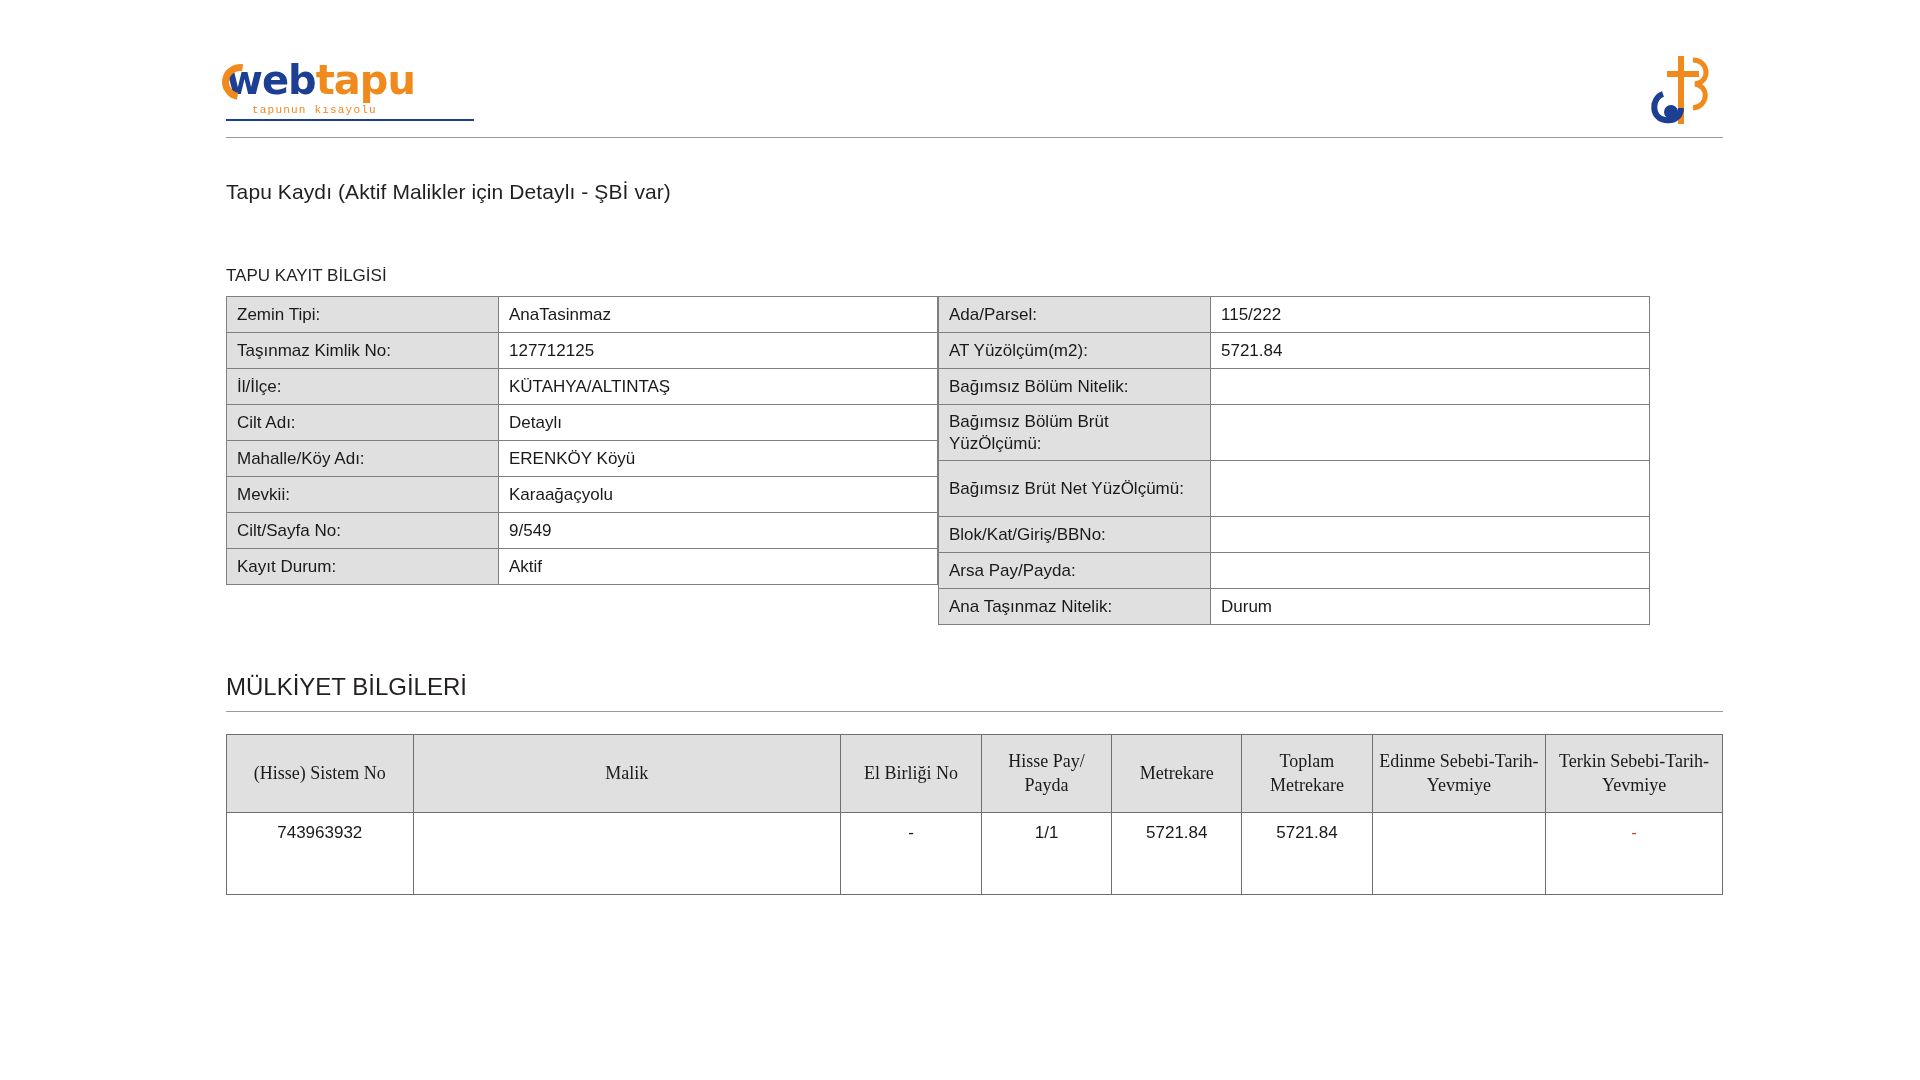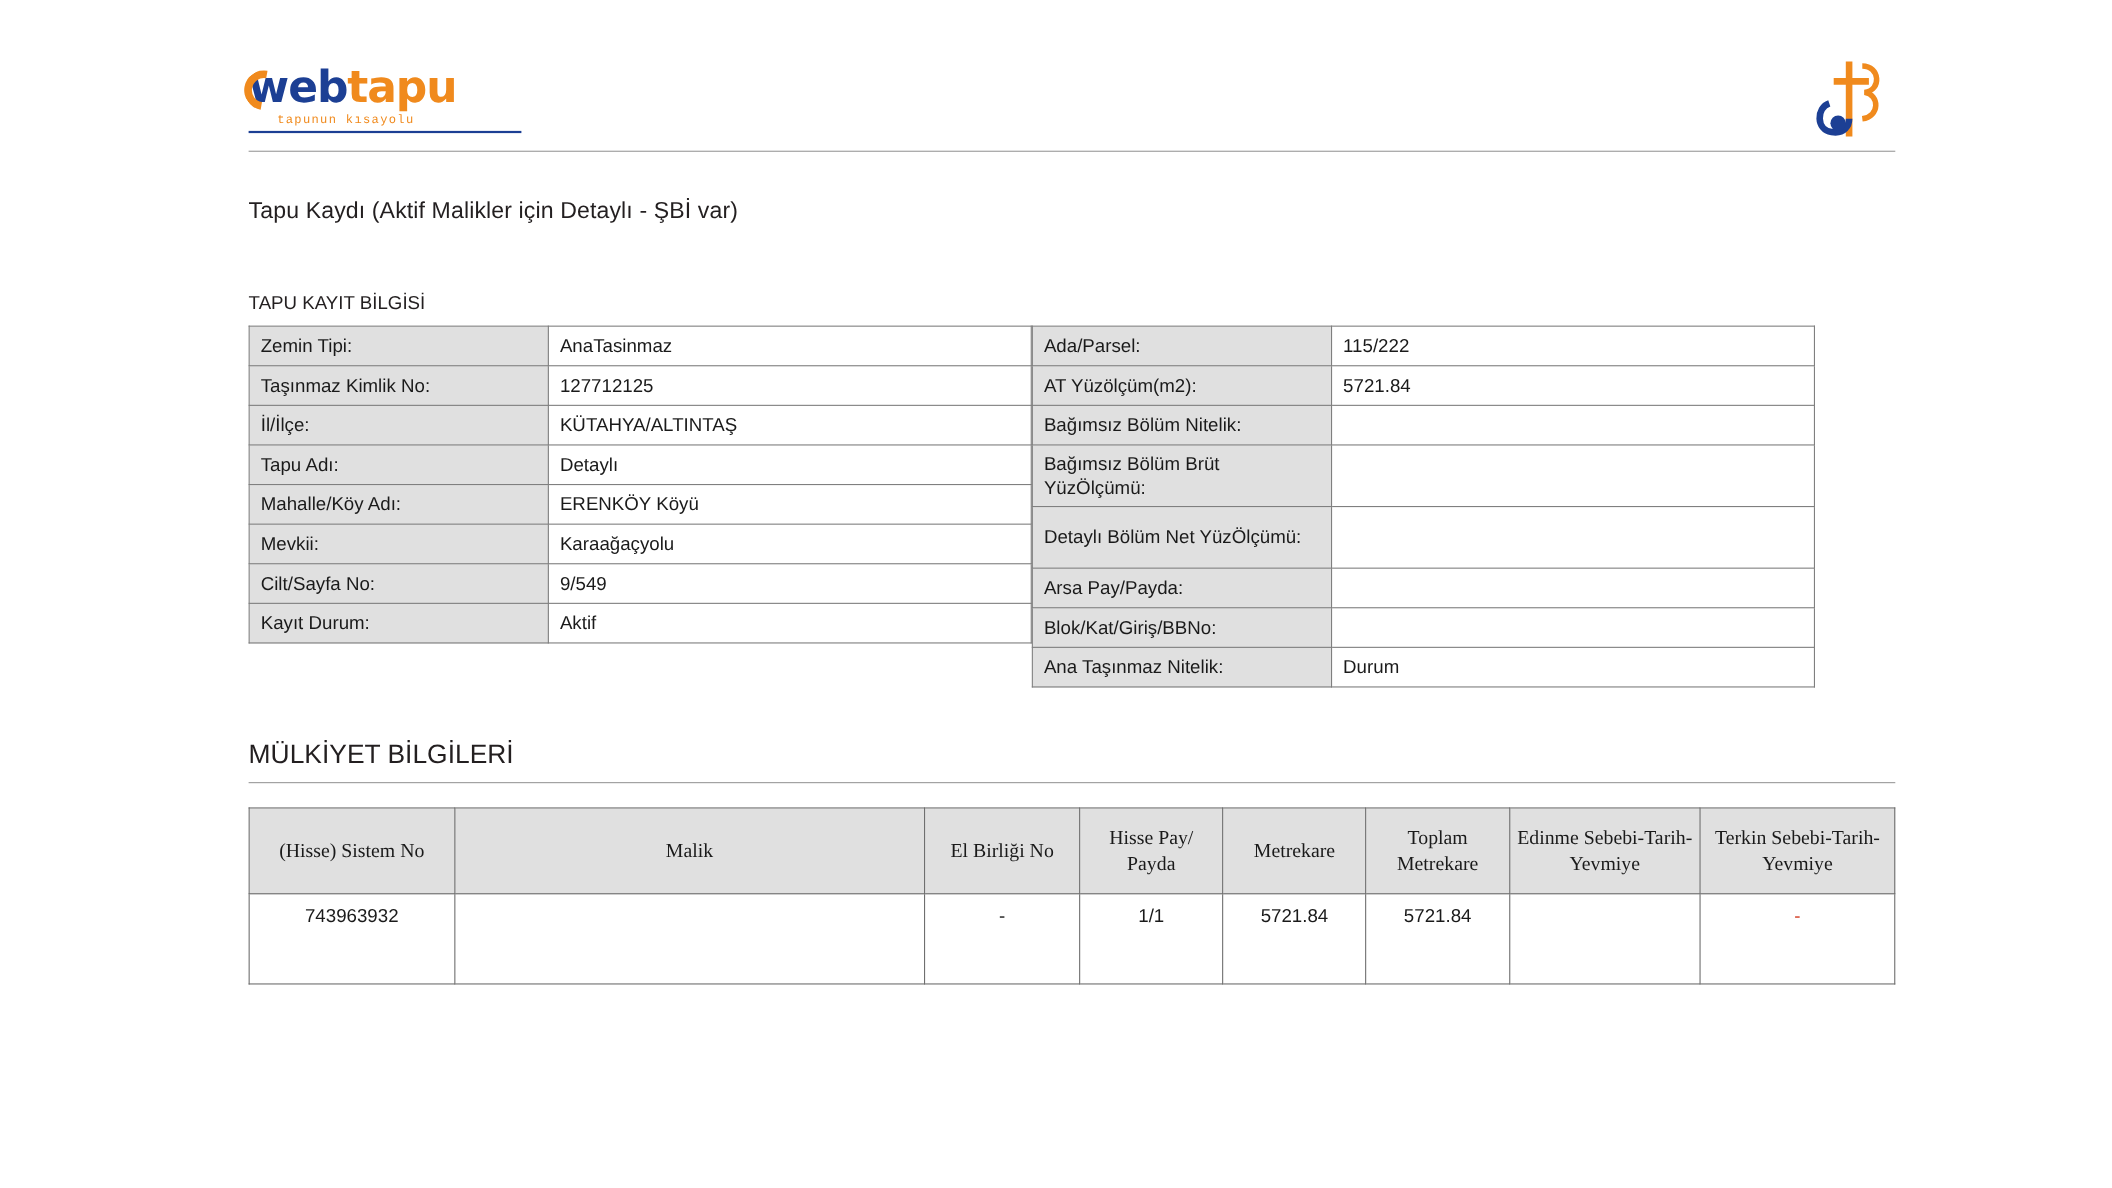--- a/index.html
+++ b/index.html
@@ -215,21 +215,21 @@
           </tr>
           <tr>
             <td class="k">Taşınmaz Kimlik No:</td>
             <td class="v">127712125</td>
           </tr>
           <tr>
             <td class="k">İl/İlçe:</td>
             <td class="v">KÜTAHYA/ALTINTAŞ</td>
           </tr>
           <tr>
-            <td class="k">Tapu Adı:</td>
+            <td class="k">Cilt Adı:</td>
             <td class="v">Detaylı</td>
           </tr>
           <tr>
             <td class="k">Mahalle/Köy Adı:</td>
             <td class="v">ERENKÖY Köyü</td>
           </tr>
           <tr>
             <td class="k">Mevkii:</td>
             <td class="v">Karaağaçyolu</td>
           </tr>
@@ -256,29 +256,29 @@
           </tr>
           <tr>
             <td class="k">Bağımsız Bölüm Nitelik:</td>
             <td class="v"></td>
           </tr>
           <tr>
             <td class="k tall">Bağımsız Bölüm Brüt YüzÖlçümü:</td>
             <td class="v tall"></td>
           </tr>
           <tr>
-            <td class="k tall">Detaylı Bölüm Net YüzÖlçümü:</td>
+            <td class="k tall">Bağımsız Brüt Net YüzÖlçümü:</td>
             <td class="v tall"></td>
           </tr>
           <tr>
+            <td class="k">Blok/Kat/Giriş/BBNo:</td>
+            <td class="v"></td>
+          </tr>
+          <tr>
             <td class="k">Arsa Pay/Payda:</td>
-            <td class="v"></td>
-          </tr>
-          <tr>
-            <td class="k">Blok/Kat/Giriş/BBNo:</td>
             <td class="v"></td>
           </tr>
           <tr>
             <td class="k">Ana Taşınmaz Nitelik:</td>
             <td class="v">Durum</td>
           </tr>
         </tbody>
       </table>
     </div>
 

